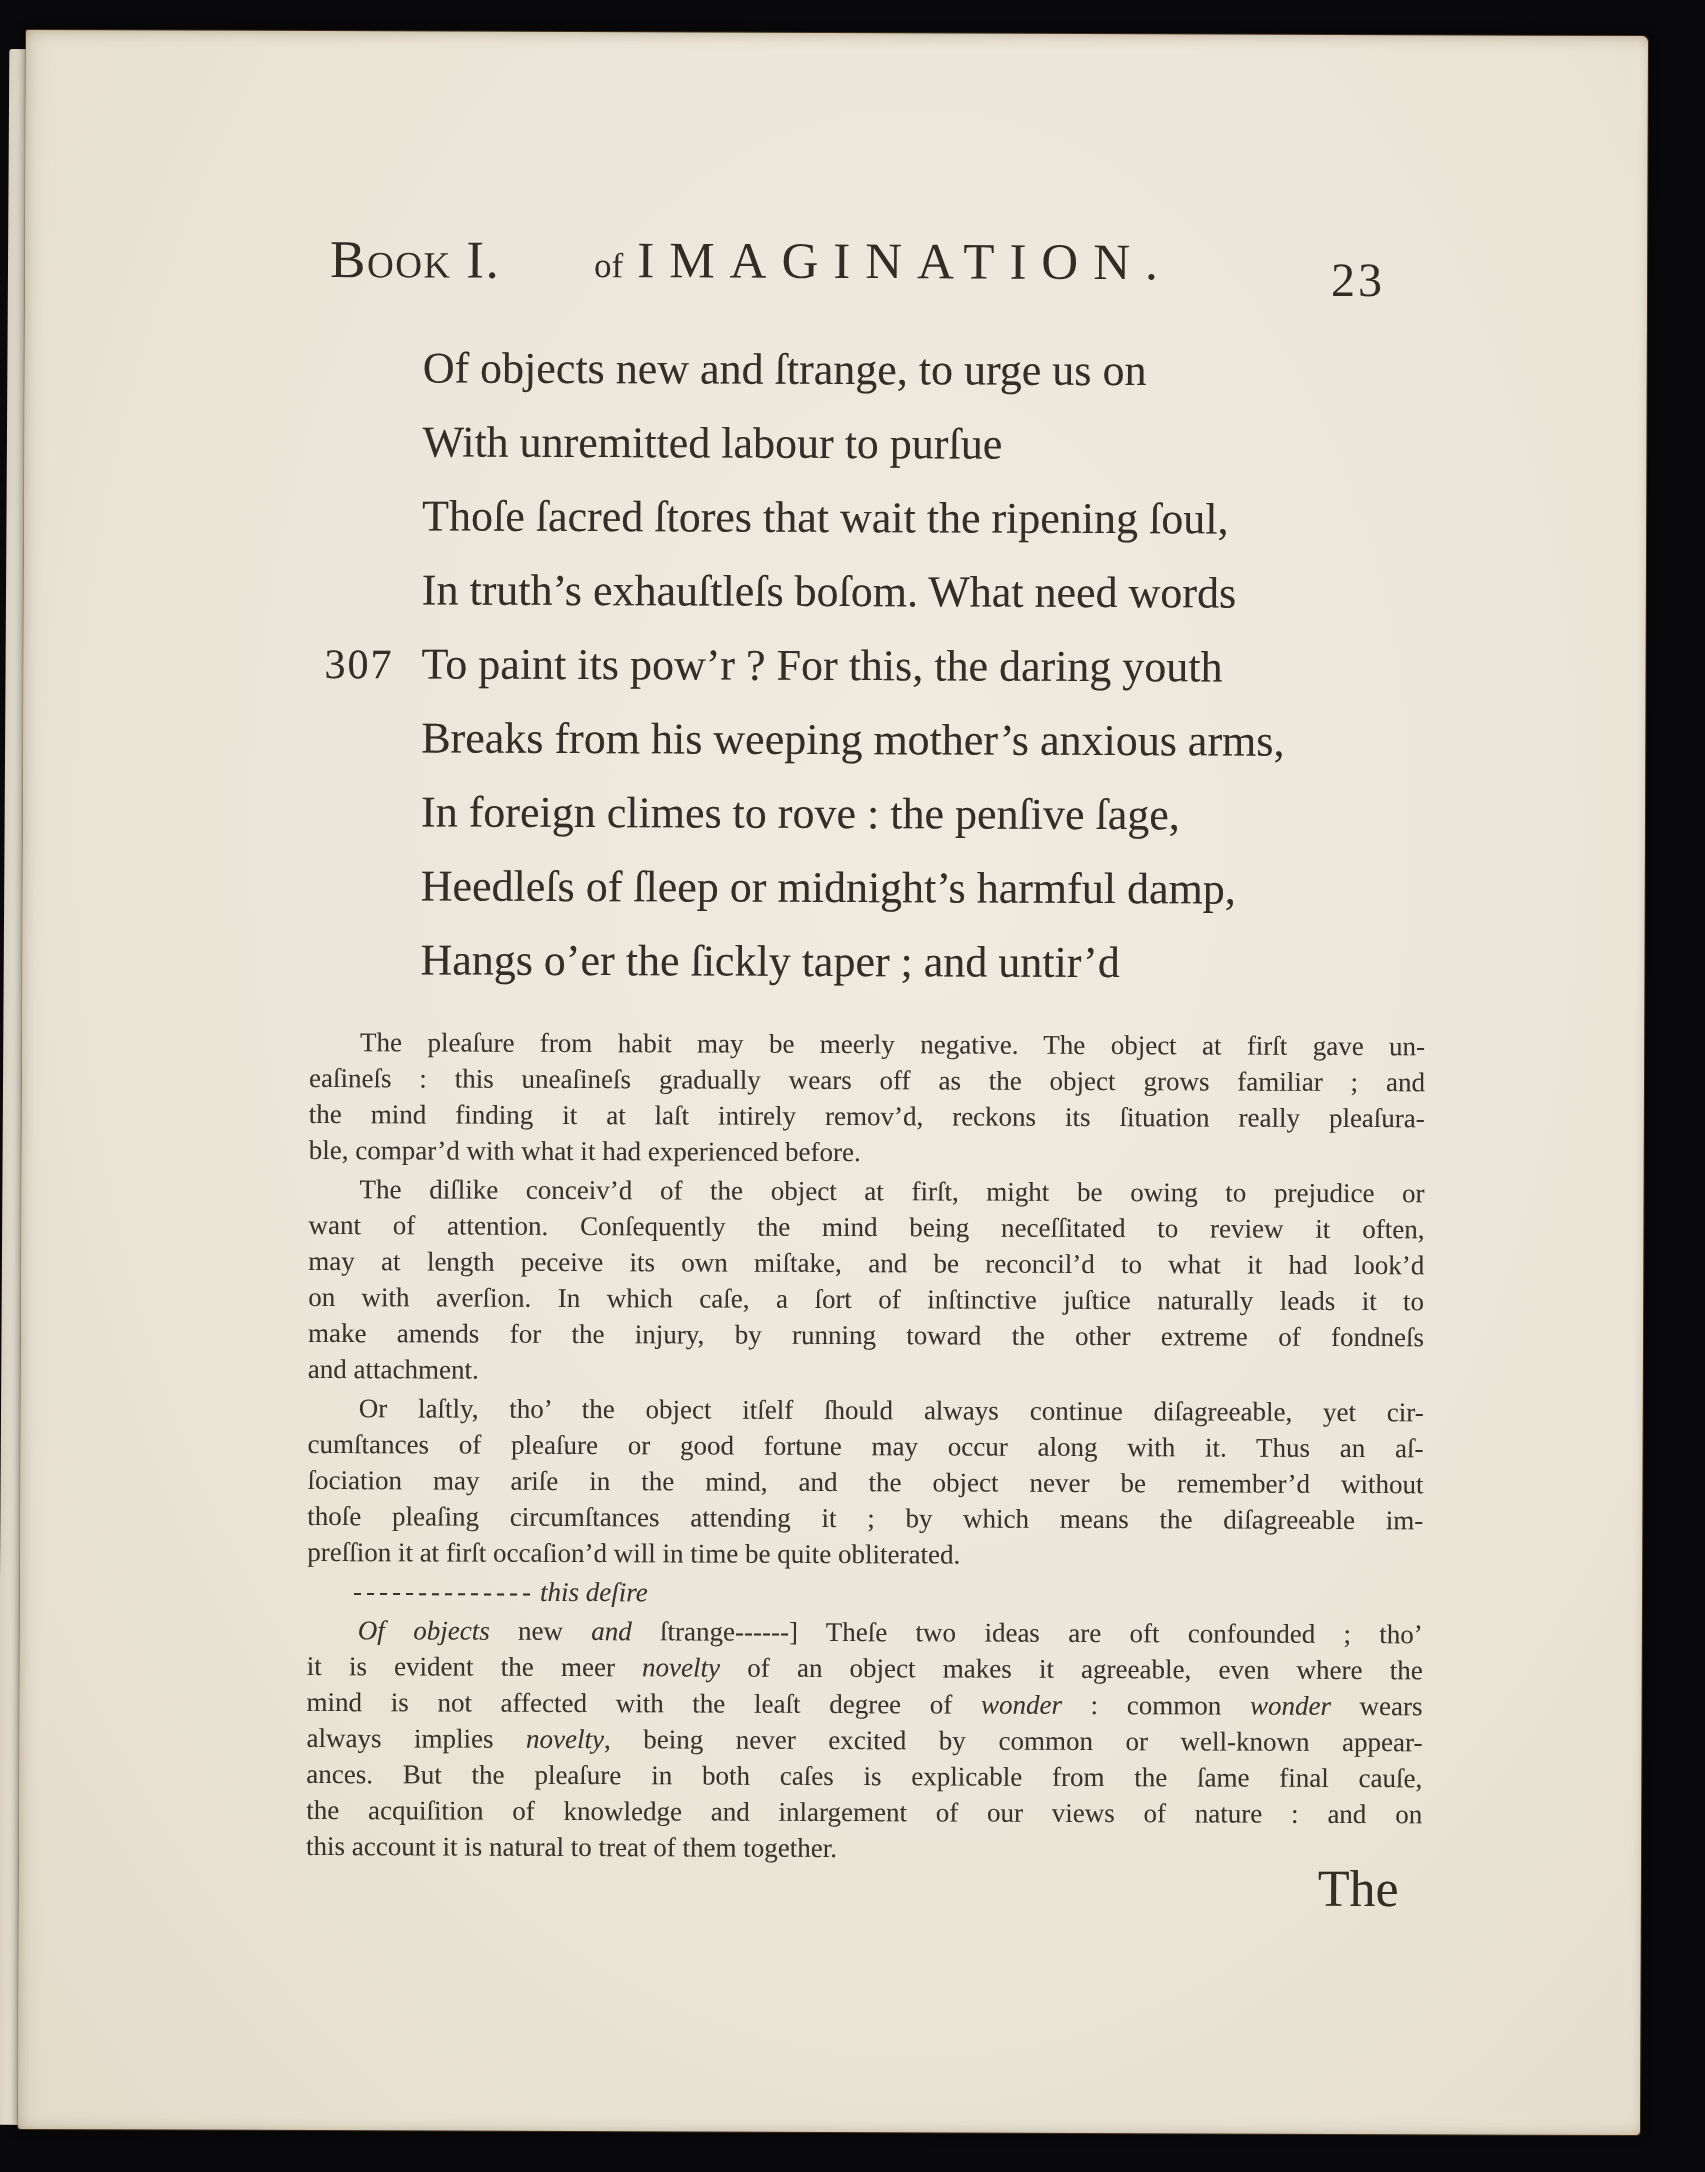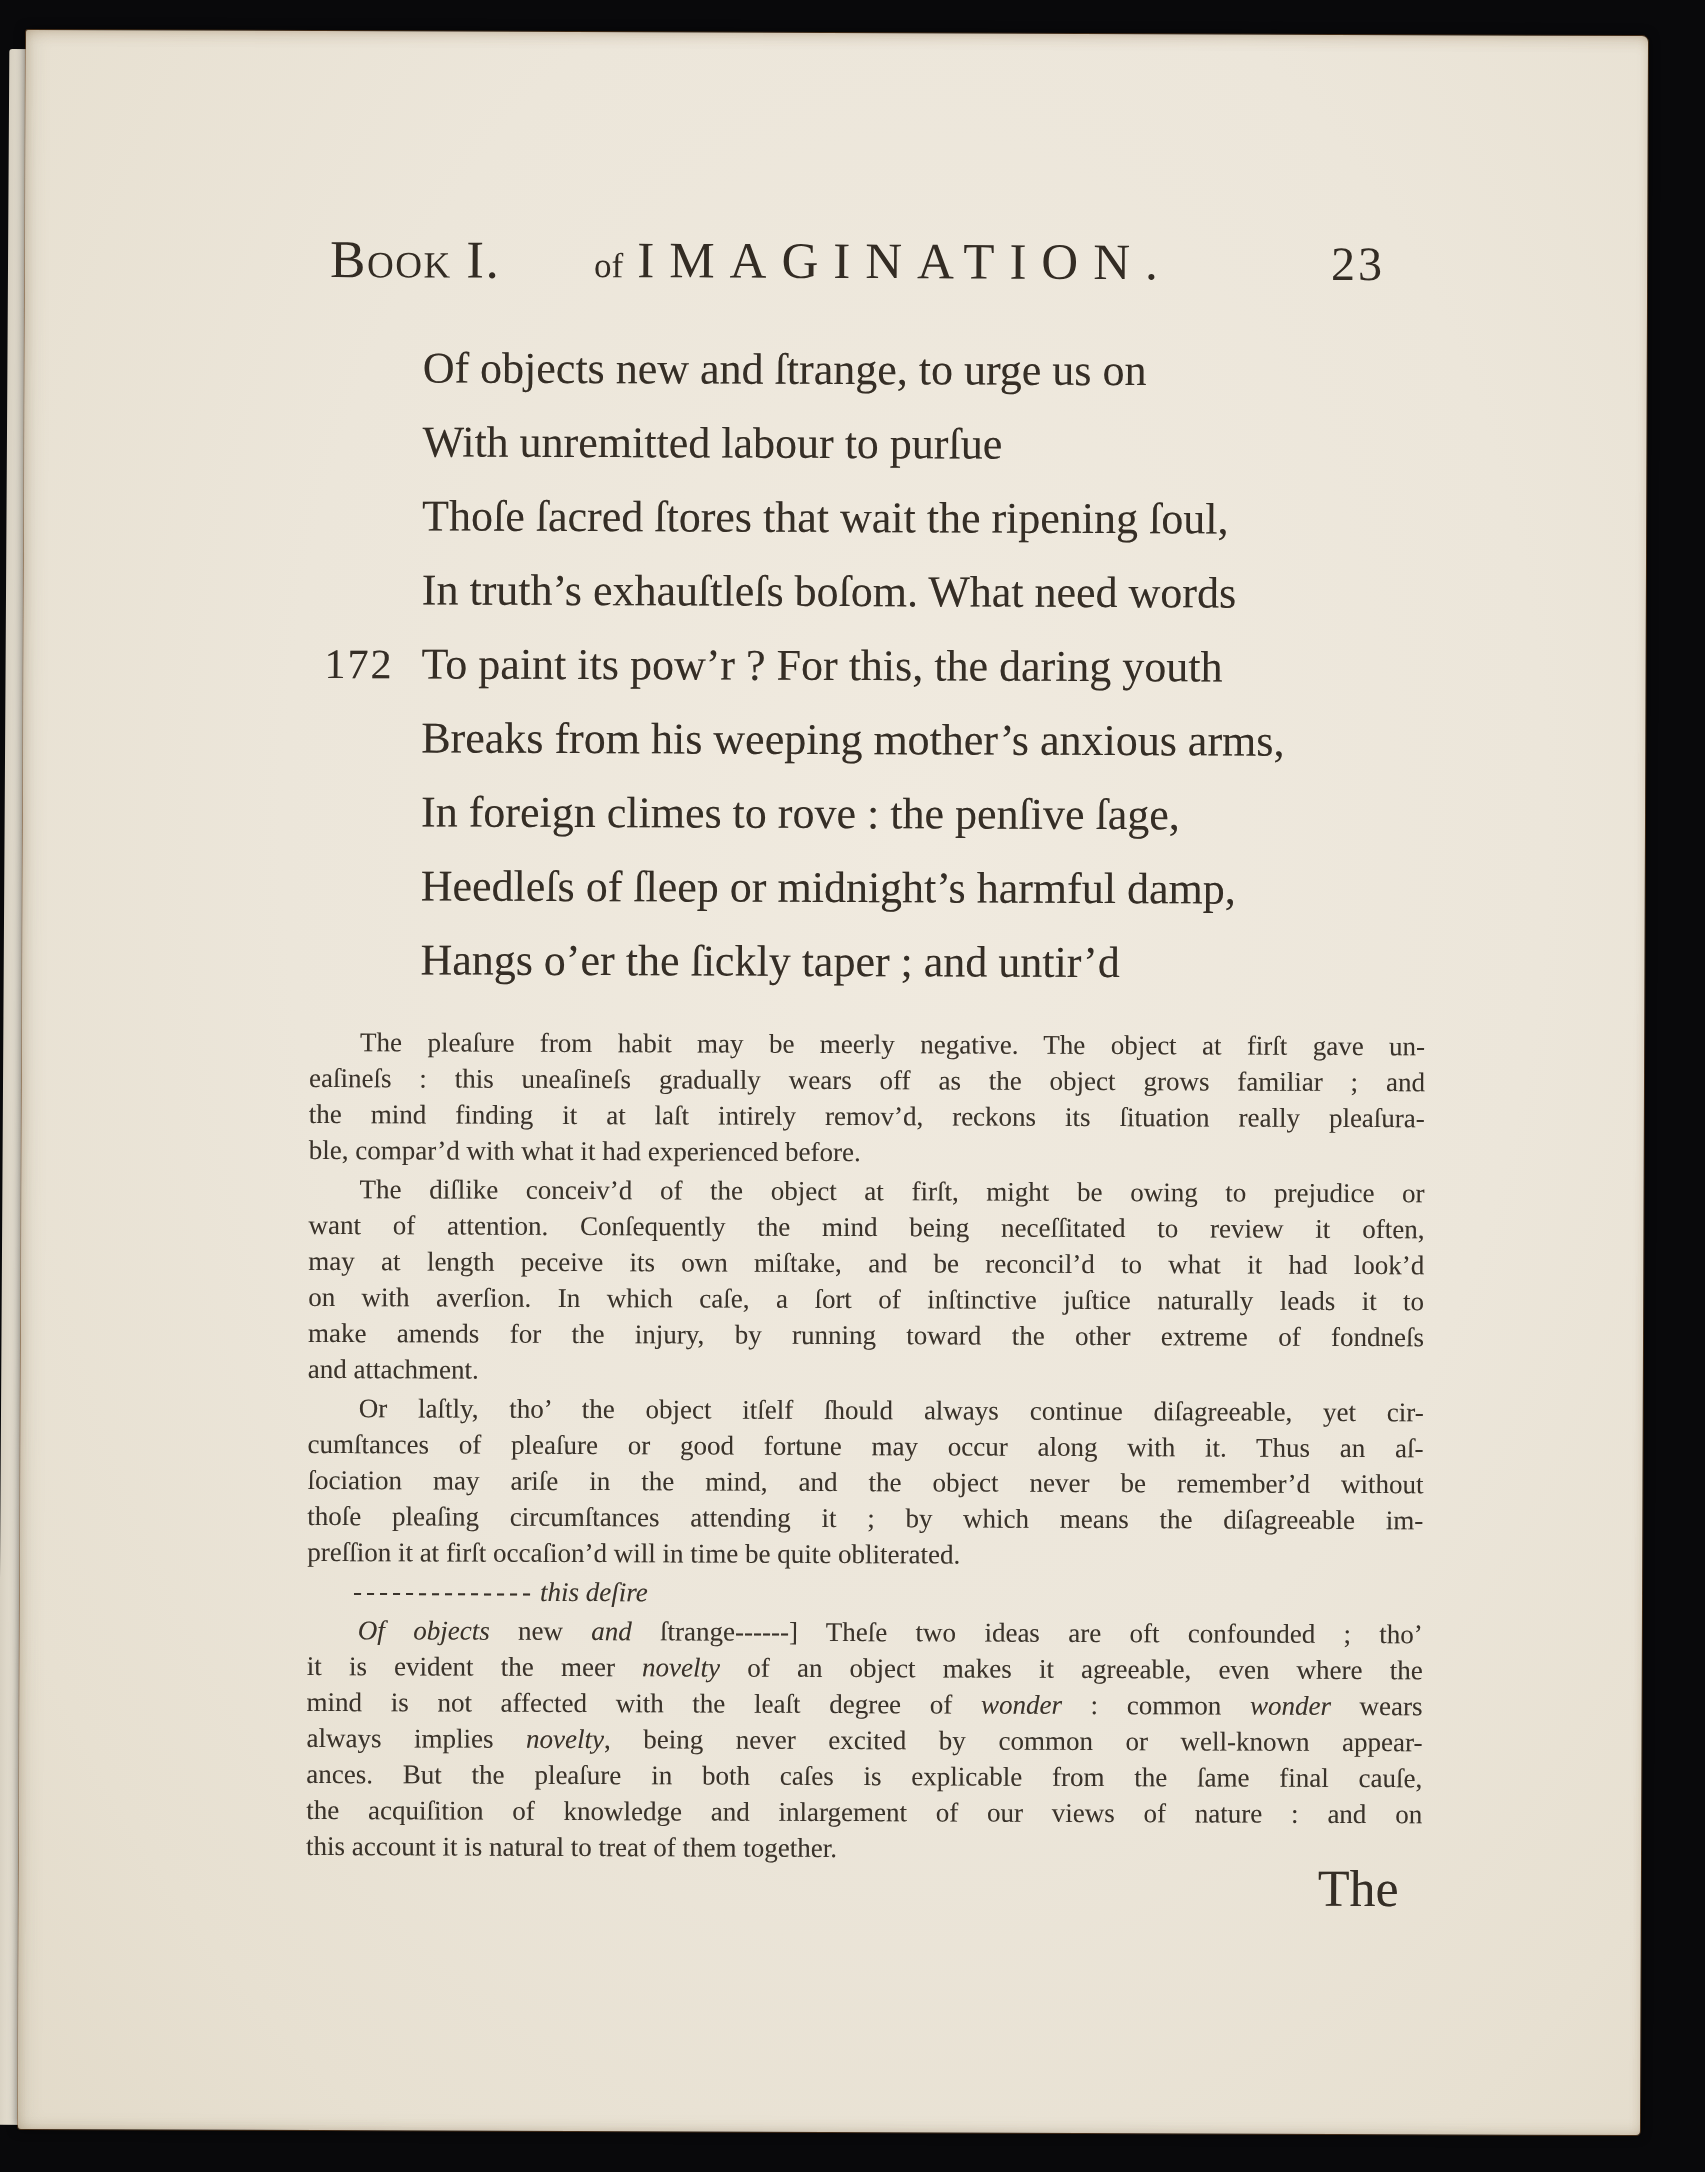--- a/index.html
+++ b/index.html
@@ -31,21 +31,21 @@
   }
   .ink{color:#332c24;}
   
   .book-label{
     position:absolute;left:305px;top:198px;
     font-size:53px;font-variant:small-caps;letter-spacing:1.5px;white-space:nowrap;
   }
   .page-title{position:absolute;left:569px;top:199px;white-space:nowrap;}
   .title-prefix{font-size:35px;}
   .title-caps{font-size:51px;letter-spacing:15px;margin-left:14px;}
-  .page-num{position:absolute;left:1306px;top:201px;font-size:48px;letter-spacing:3px;font-family:Liberation Serif, serif;}
+  .page-num{position:absolute;left:1306px;top:217px;font-size:48px;letter-spacing:3px;font-family:Liberation Serif, serif;}
   
   #poem{position:absolute;left:299px;top:300px;width:1248px;}
   .poem-line{
     position:relative;height:74px;line-height:74px;padding-left:99px;
     font-size:44px;white-space:nowrap;color:#352e26;
     text-shadow:0 0 0.5px rgba(45,35,22,.35);
   }
   .poem-num{position:absolute;left:2px;top:0;font-size:42px;letter-spacing:2px;}
   
   #footnotes{
@@ -78,21 +78,21 @@
     <span class="title-prefix">of</span><span class="title-caps">IMAGINATION.</span>
   </div>
 
   <div class="page-num ink">23</div>
 
   <div id="poem">
       <div class="poem-line"><span>Of objects new and ſtrange,  to urge us on</span></div>
       <div class="poem-line"><span>With unremitted labour to purſue</span></div>
       <div class="poem-line"><span>Thoſe ſacred ſtores that wait the ripening ſoul,</span></div>
       <div class="poem-line"><span>In truth’s exhauſtleſs boſom.   What need words</span></div>
-      <div class="poem-line"><span class="poem-num">172</span><span>To paint its pow’r ?  For this,  the daring youth</span></div>
+      <div class="poem-line"><span class="poem-num">307</span><span>To paint its pow’r ?  For this,  the daring youth</span></div>
       <div class="poem-line"><span>Breaks from his weeping mother’s anxious arms,</span></div>
       <div class="poem-line"><span>In foreign climes to rove :  the penſive ſage,</span></div>
       <div class="poem-line"><span>Heedleſs of ſleep or midnight’s harmful damp,</span></div>
       <div class="poem-line"><span>Hangs o’er the ſickly taper ;  and untir’d</span></div>
     </div>
 
   <div id="footnotes">
     <div class="fn-para">
         <div class="fn-line first jl"><span>The pleaſure from habit may be meerly negative.  The object at firſt gave un-</span></div>
         <div class="fn-line jl"><span>eaſineſs :  this uneaſineſs gradually wears off as the object grows familiar ;  and</span></div>

